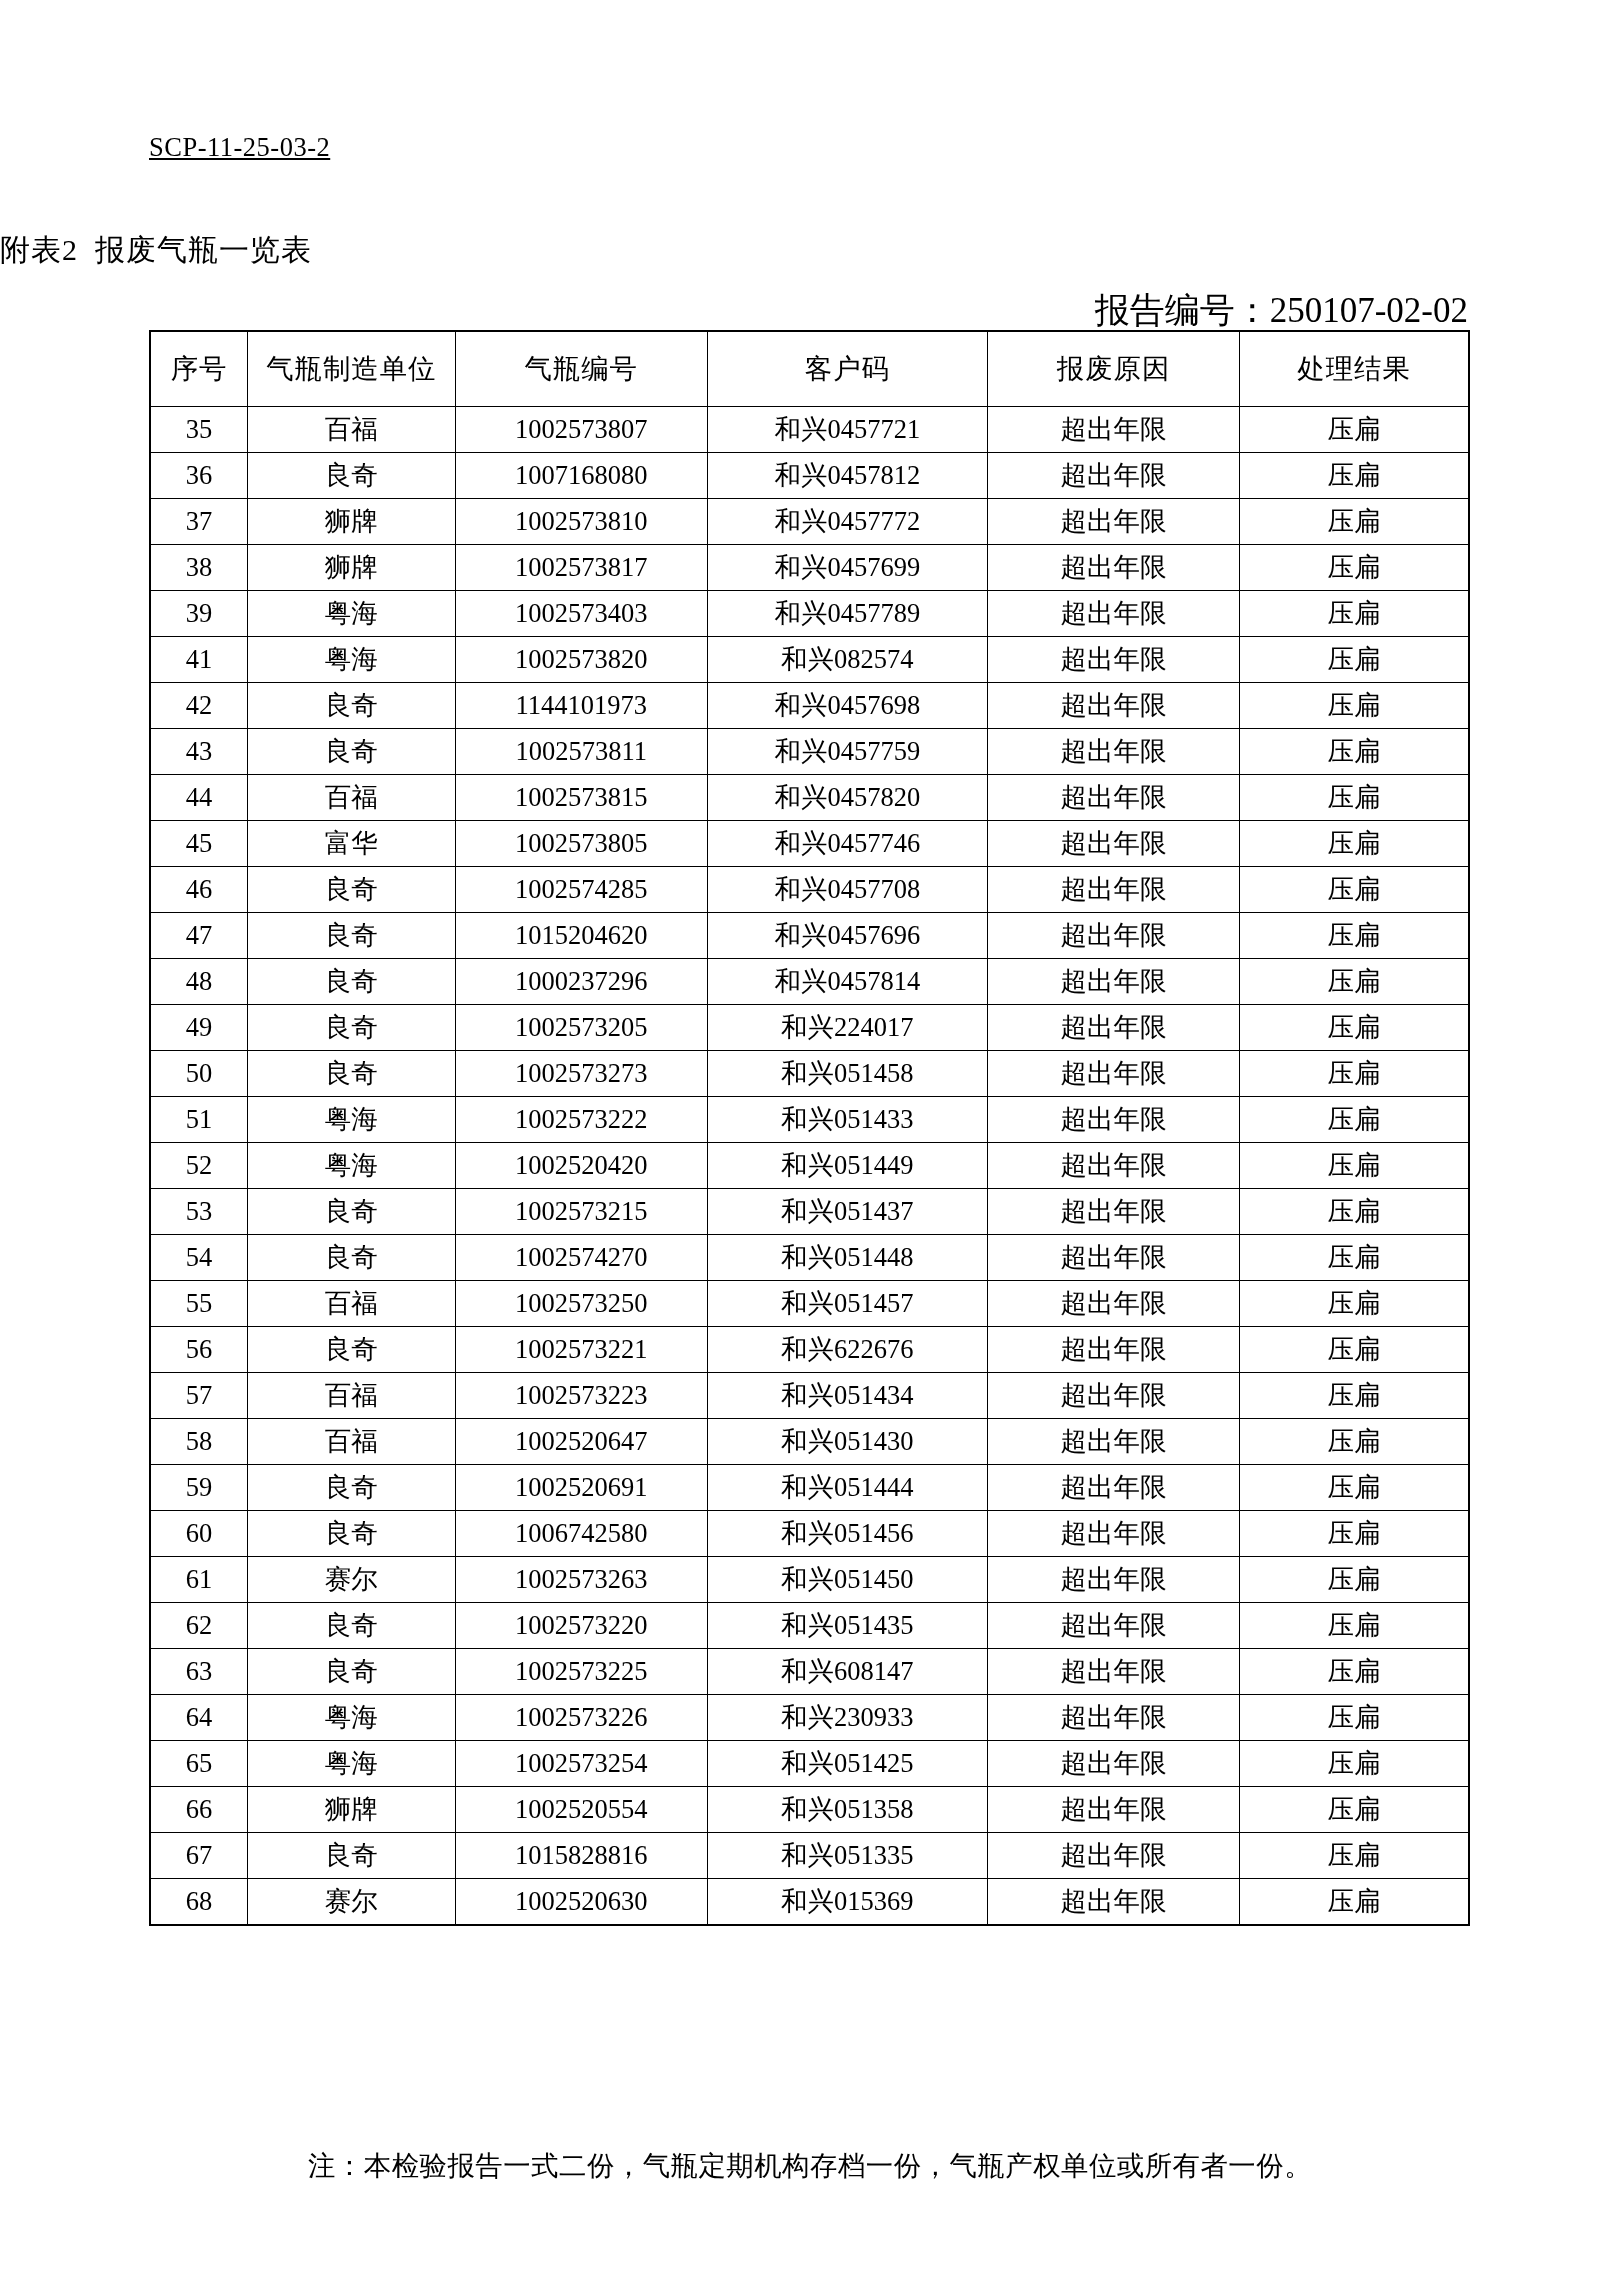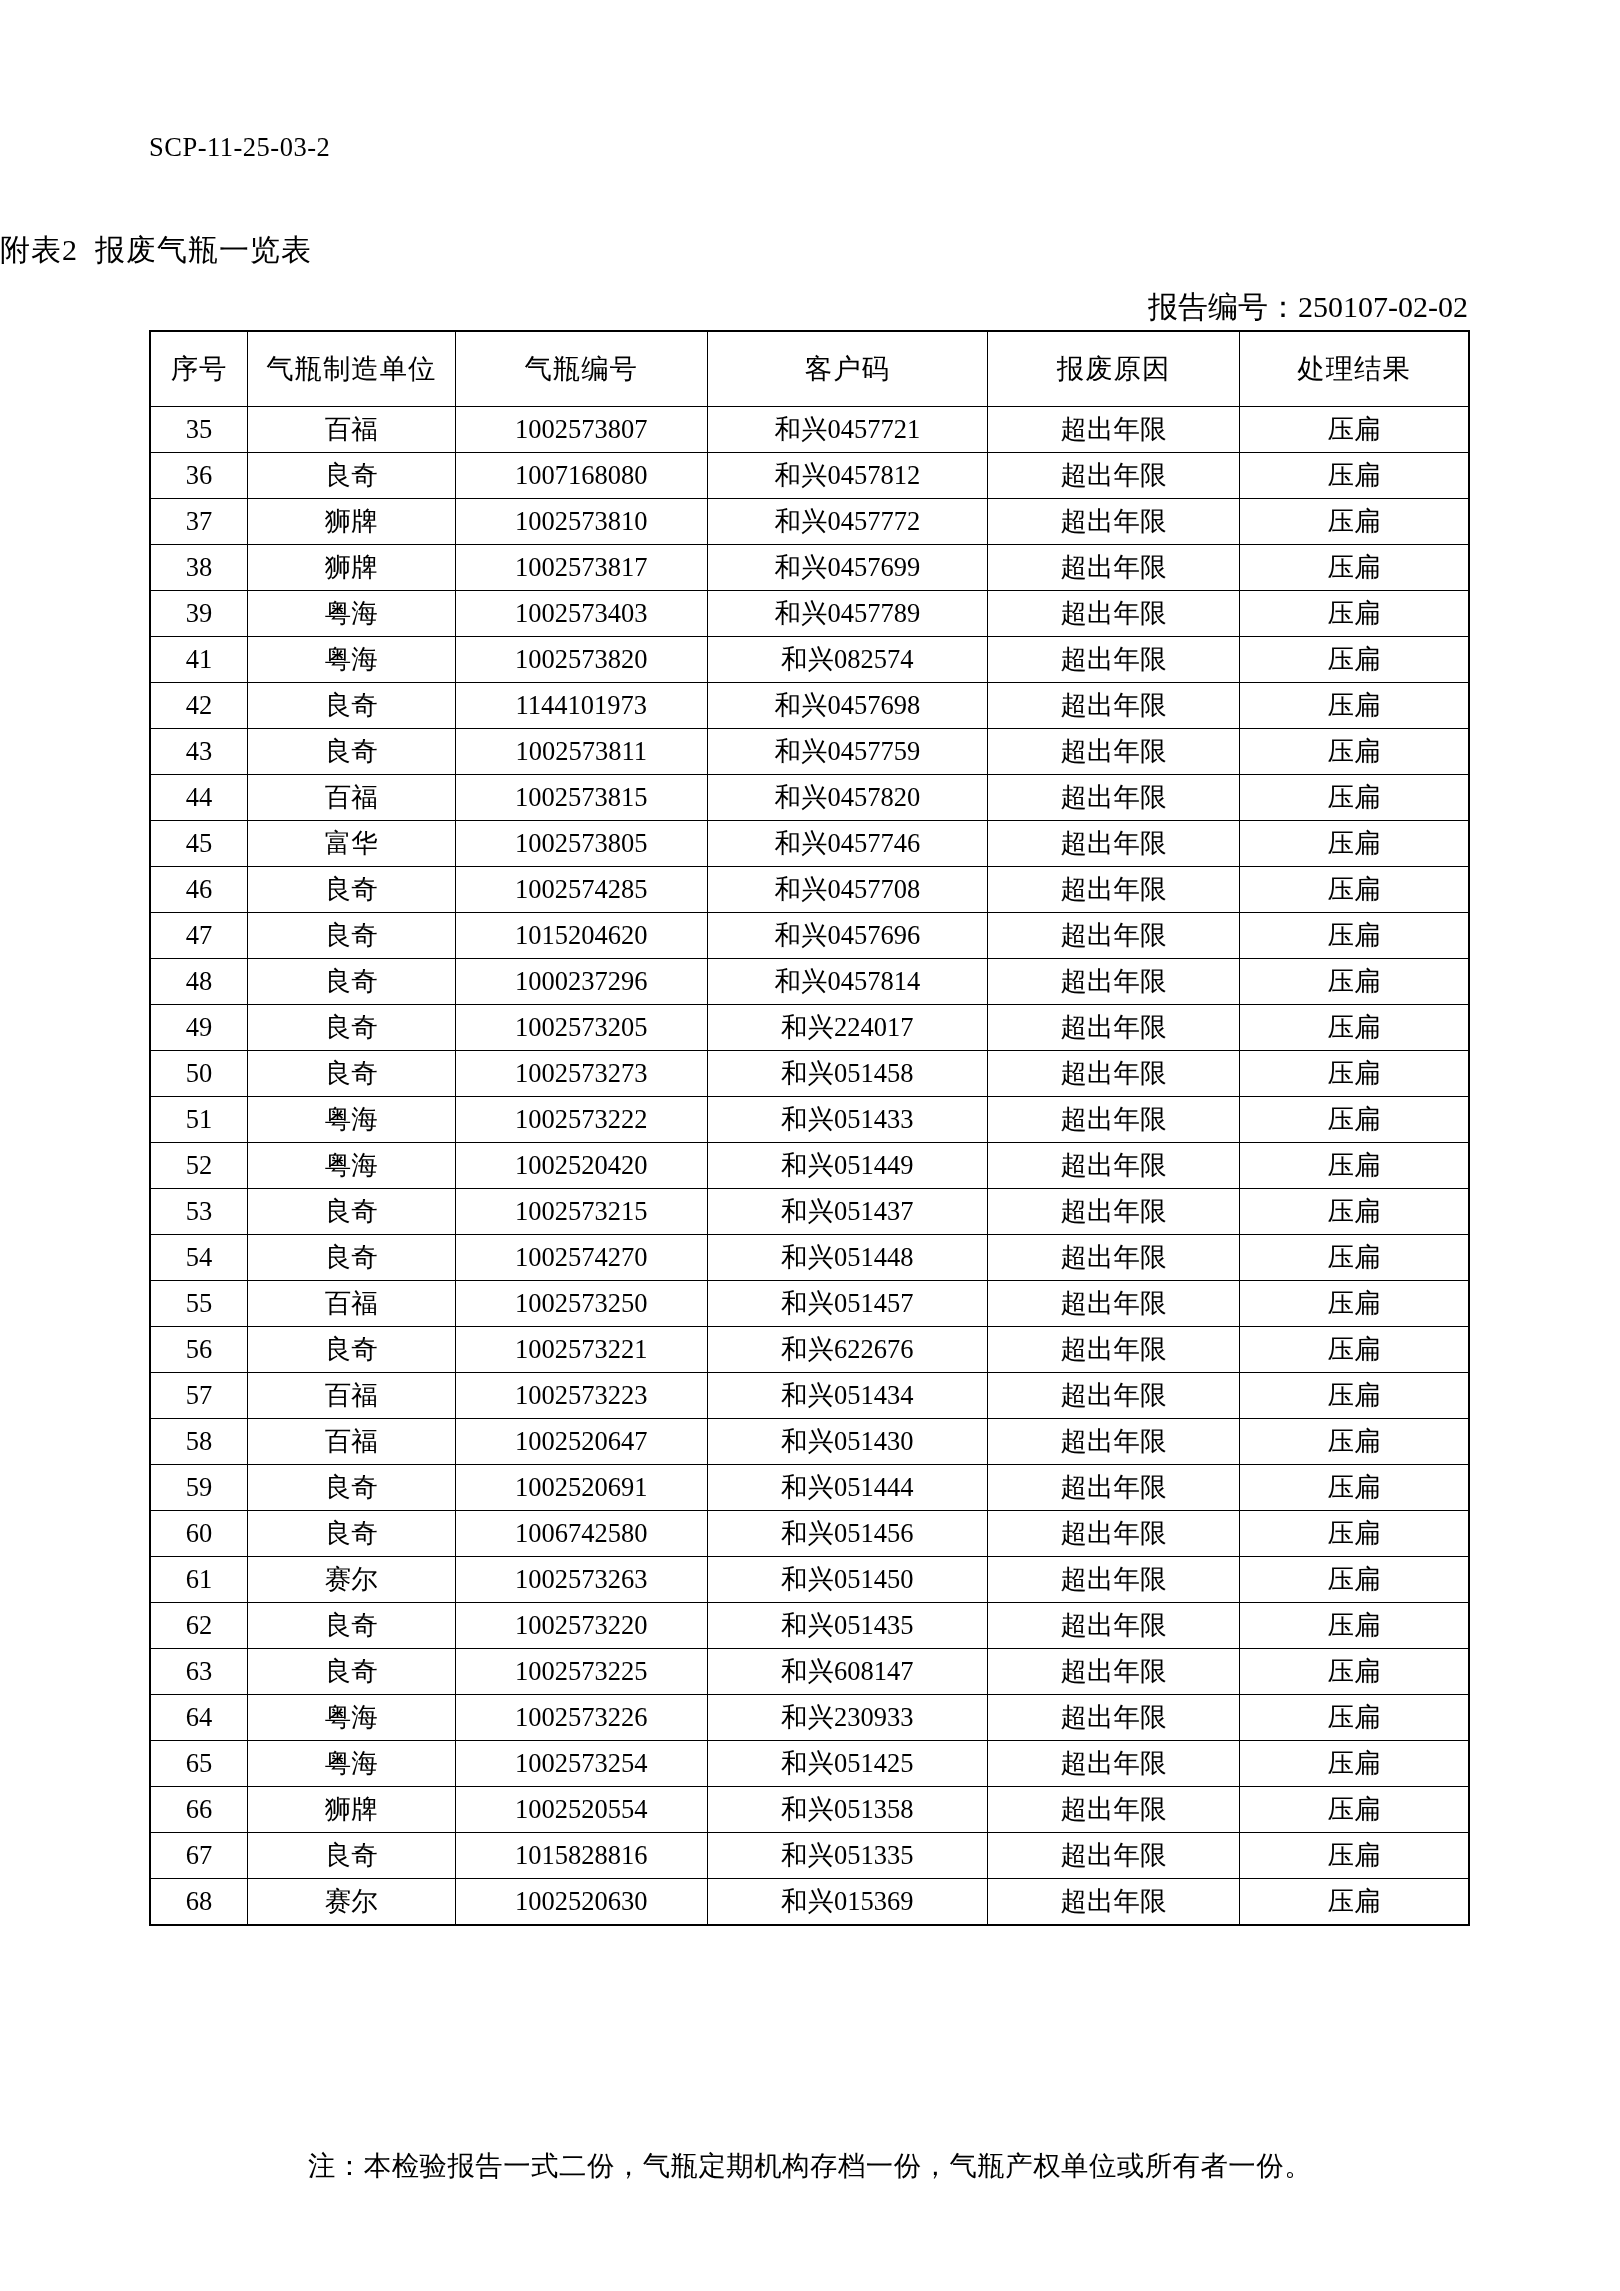--- a/index.html
+++ b/index.html
@@ -26,39 +26,40 @@
 
   
   .doc-code {
     position: absolute;
     left: 149px;
     top: 132px;
     font-size: 26.5px;
     letter-spacing: 0.5px;
     font-family: "Liberation Serif", "DejaVu Serif", serif;
     white-space: nowrap;
+    text-decoration: underline;
   }
 
   
   .doc-title {
     position: absolute;
     left: 0;
     top: 230px;
     width: 1620px;
     font-size: 30px;
     letter-spacing: 1px;
     white-space: pre;
   }
 
   
   .report-no {
     position: absolute;
     right: 152px;
     top: 287px;
-    font-size: 30px;
+    font-size: 35px;
     white-space: nowrap;
   }
 
   
   .tbl-wrap {
     position: absolute;
     left: 149px;
     top: 330px;
     width: 1321px;
   }

